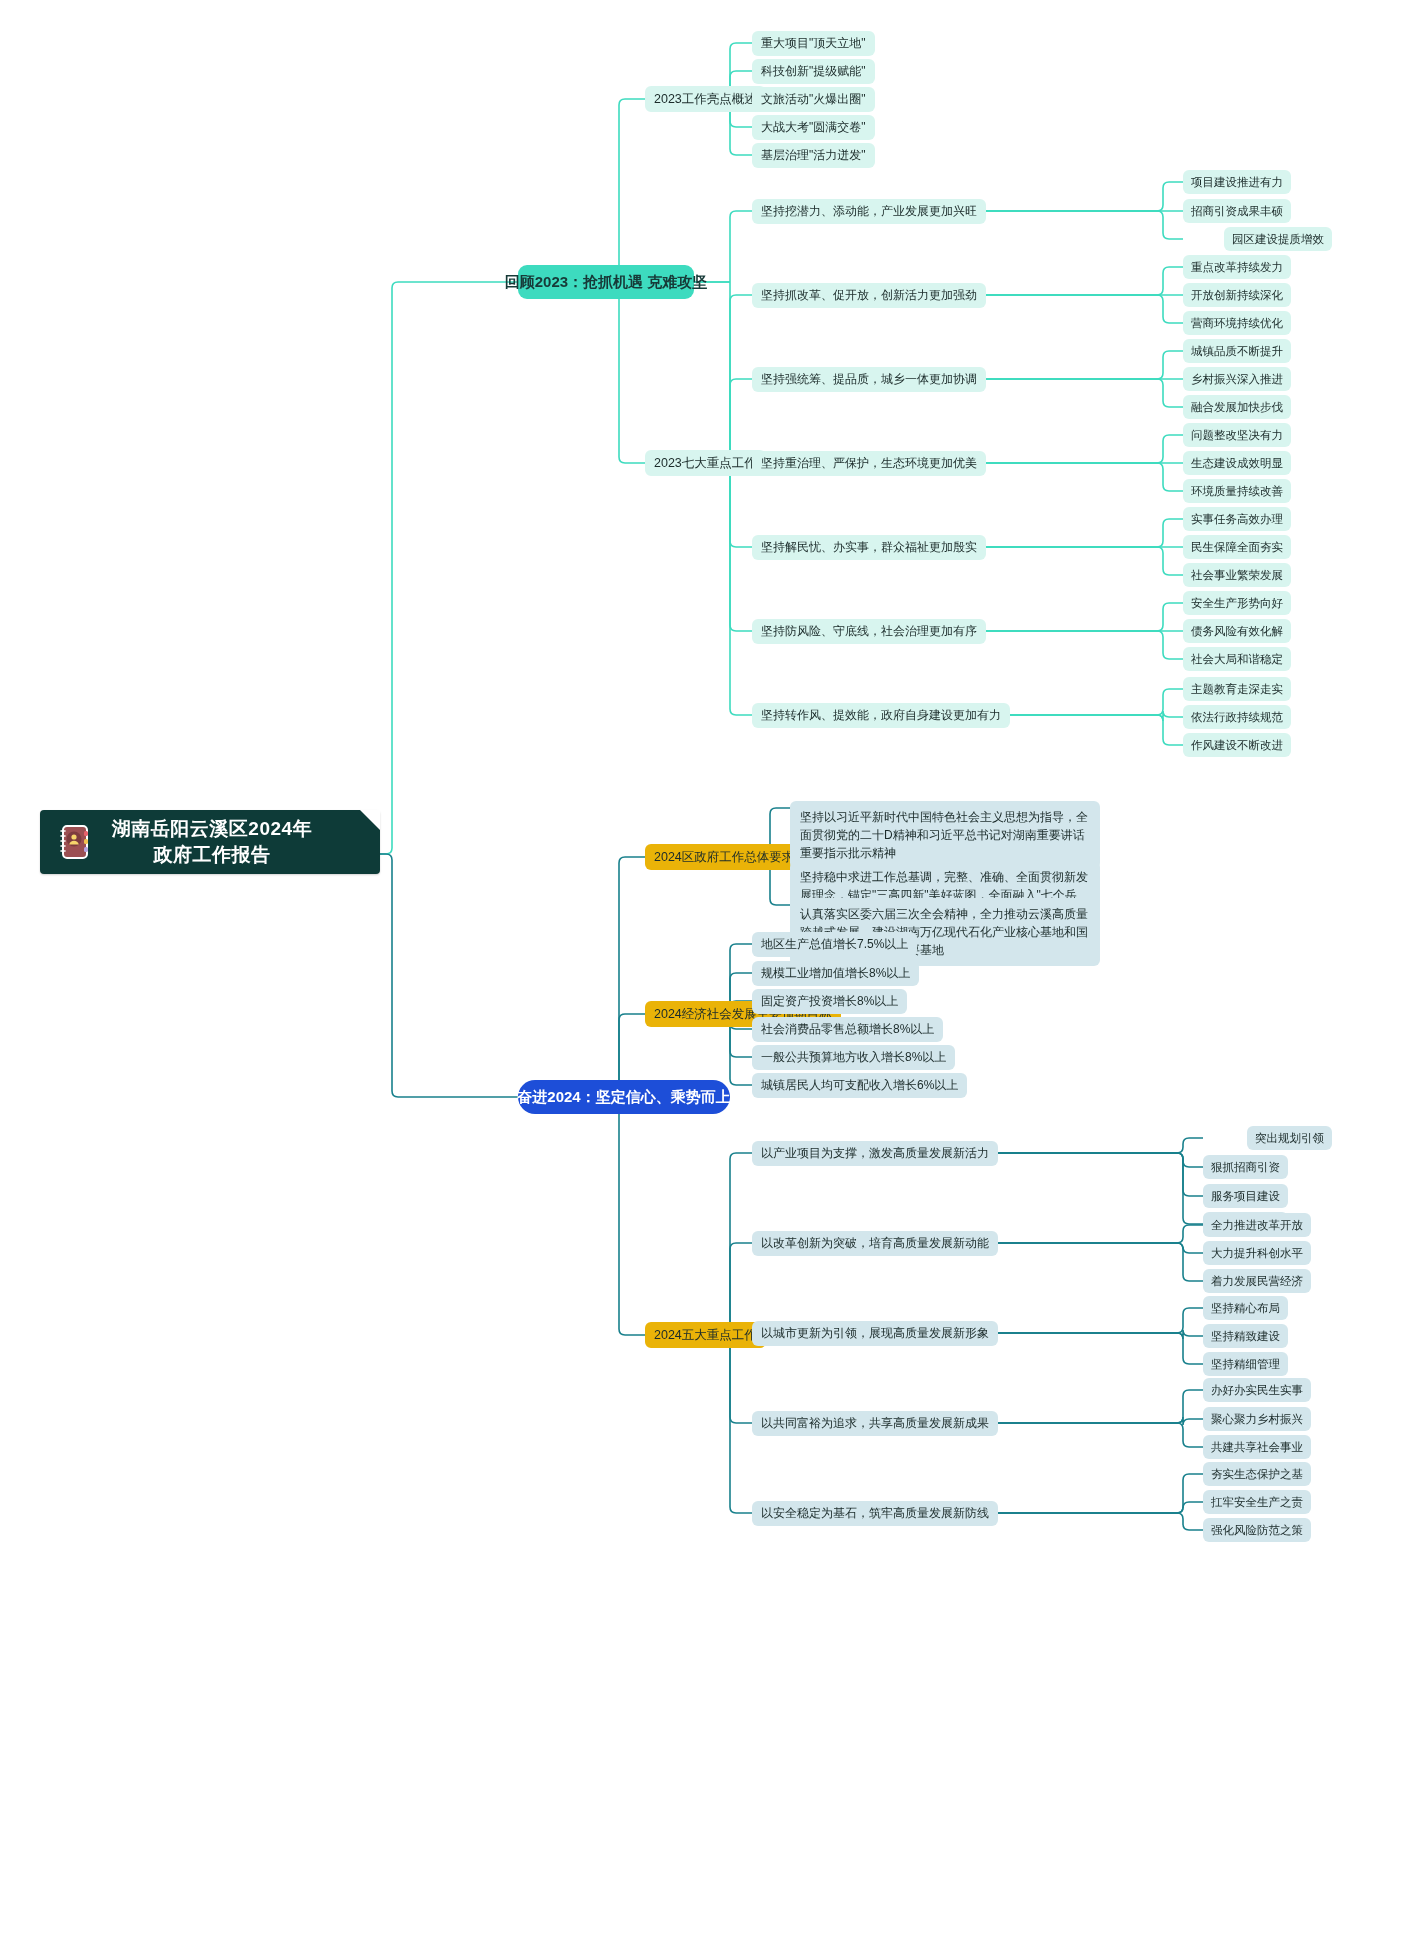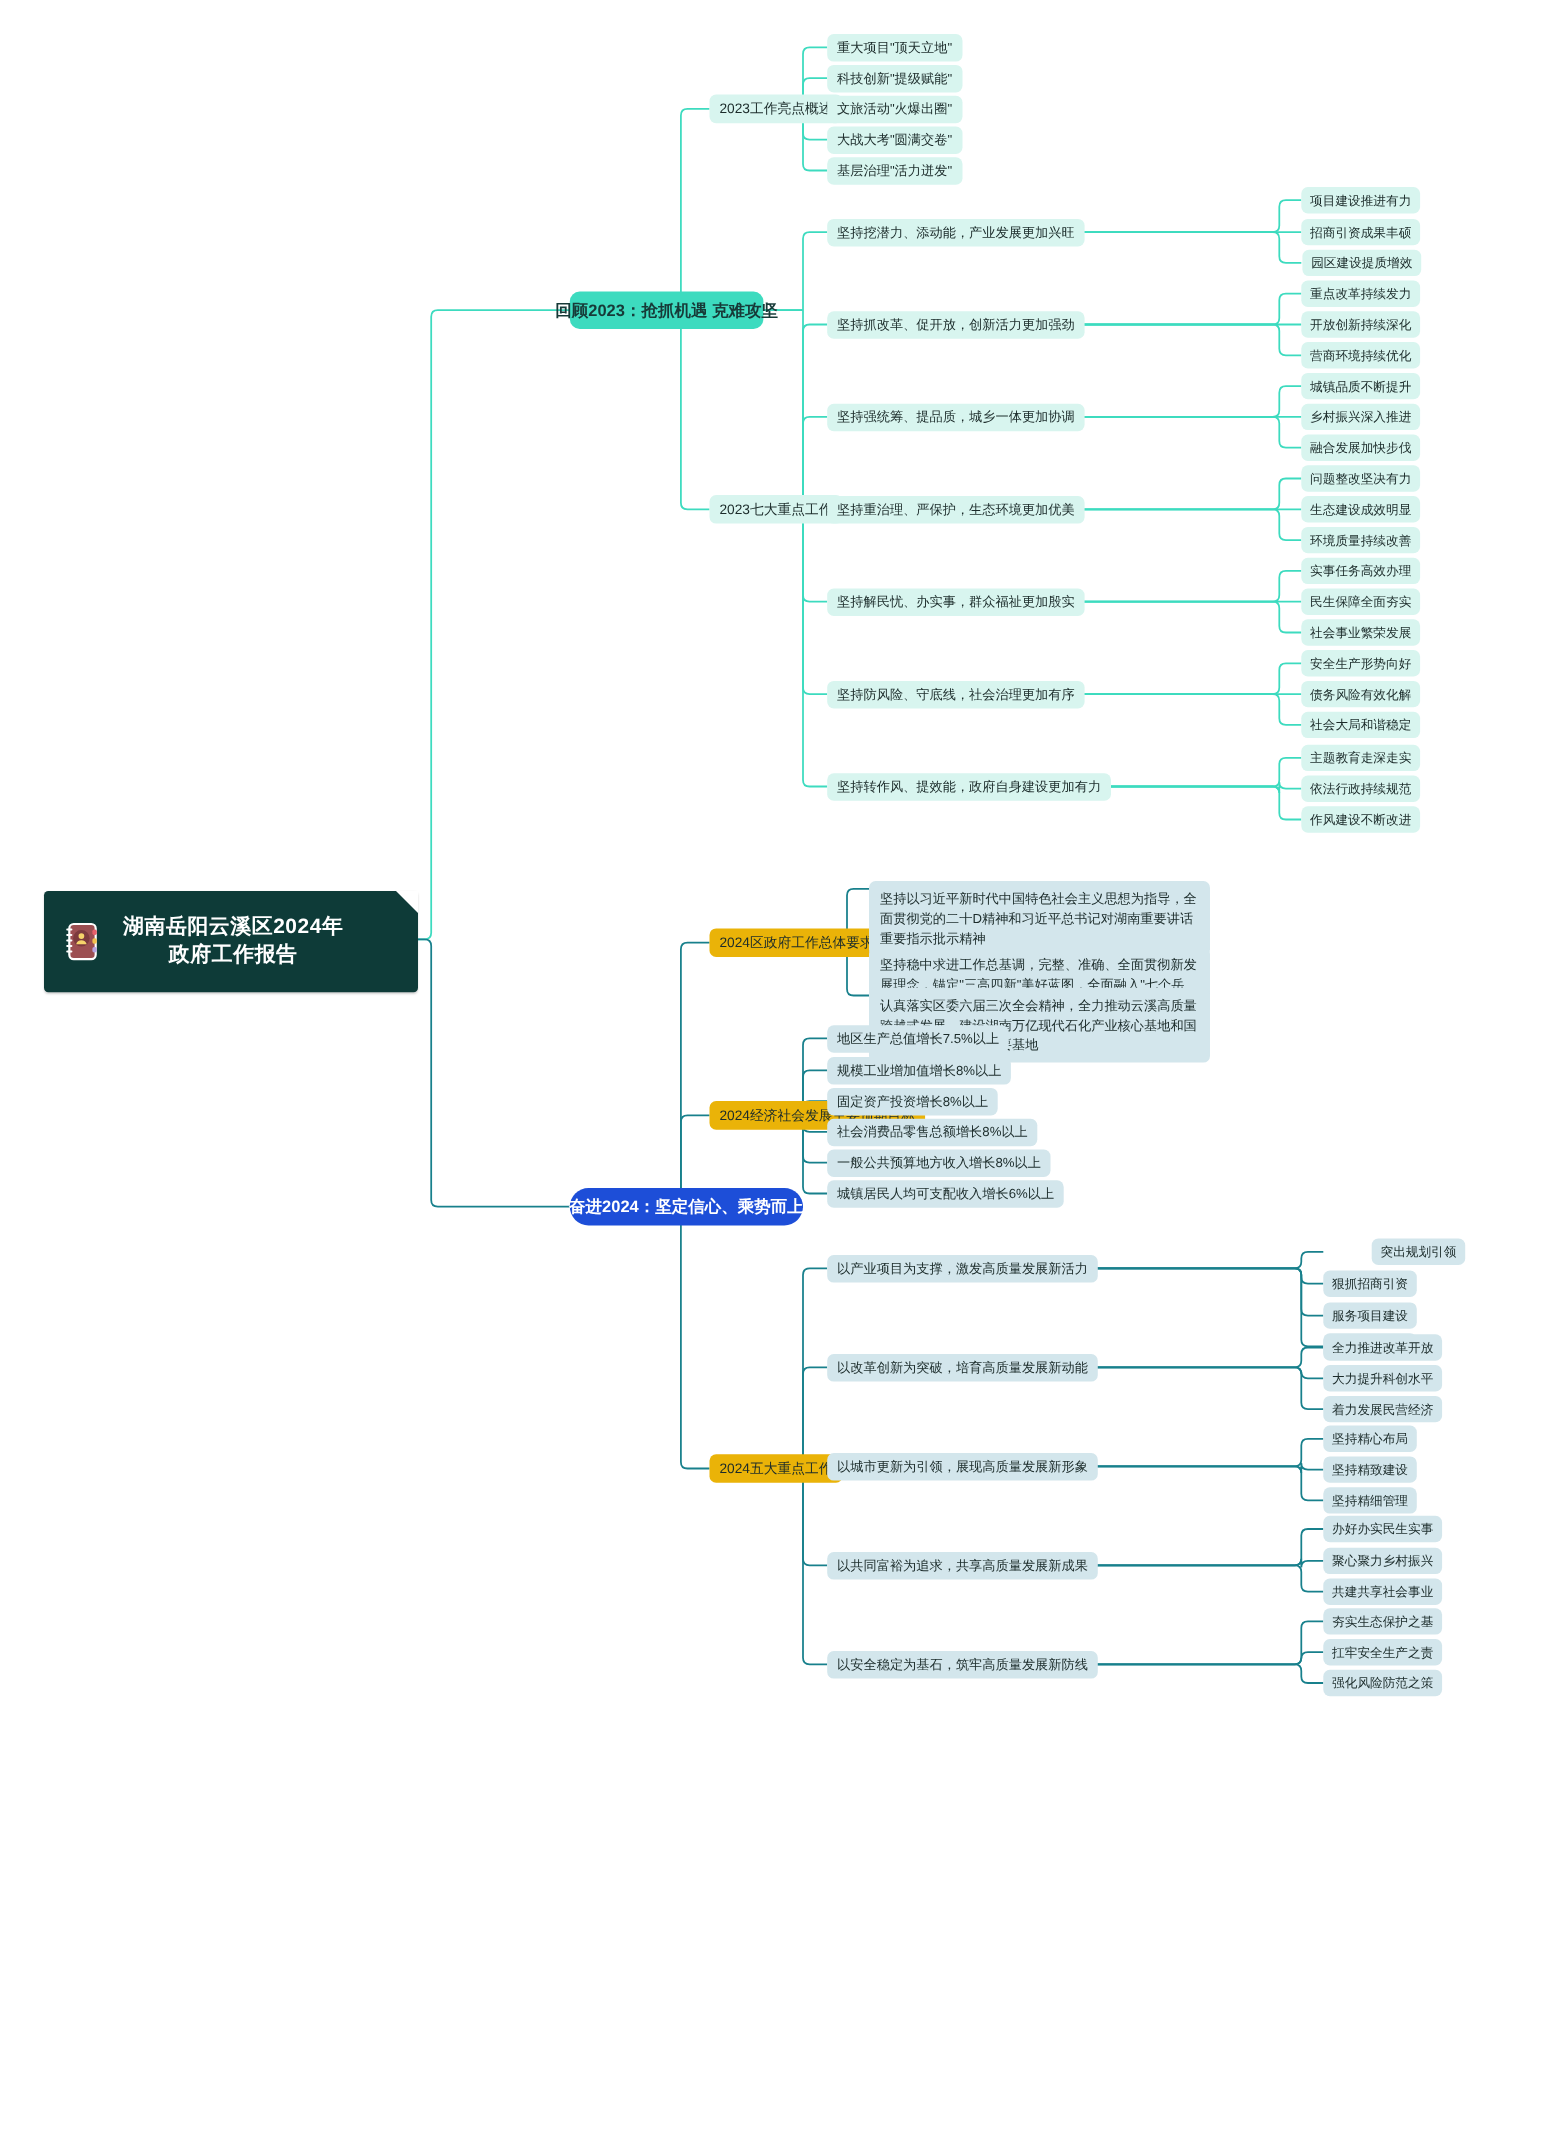--- a/index.html
+++ b/index.html
@@ -27,21 +27,21 @@
     border-radius: 7px;
     white-space: nowrap;
   }
 
   
   .root {
     background: #0e3b38;
     color: #ffffff;
     border-radius: 4px;
     padding: 0 18px 0 14px;
-    height: 92px;
+    height: 64px;
     font-size: 19px;
     font-weight: bold;
     line-height: 1.35;
     letter-spacing: .5px;
     box-shadow: 0 1px 2px rgba(0,0,0,.18);
   }
   .root .root-text { white-space: normal; text-align: center; width: 216px; }
   .root-icon {
     width: 40px; height: 40px;
     margin-right: 10px;
@@ -230,21 +230,21 @@
       </div>
       <div class="node lvl3 theme-a" style="left: 752px; top: 199px;">
         <span>坚持挖潜力、添动能，产业发展更加兴旺</span>
       </div>
       <div class="node lvl4 theme-a" style="left: 1183px; top: 170px;">
         <span>项目建设推进有力</span>
       </div>
       <div class="node lvl4 theme-a" style="left: 1183px; top: 199px;">
         <span>招商引资成果丰硕</span>
       </div>
-      <div class="node lvl4 theme-a" style="left: 1184px; top: 227px;">
+      <div class="node lvl4 theme-a" style="left: 1224px; top: 227px;">
         <span>园区建设提质增效</span>
       </div>
       <div class="node lvl3 theme-a" style="left: 752px; top: 283px;">
         <span>坚持抓改革、促开放，创新活力更加强劲</span>
       </div>
       <div class="node lvl4 theme-a" style="left: 1183px; top: 255px;">
         <span>重点改革持续发力</span>
       </div>
       <div class="node lvl4 theme-a" style="left: 1183px; top: 283px;">
         <span>开放创新持续深化</span>

